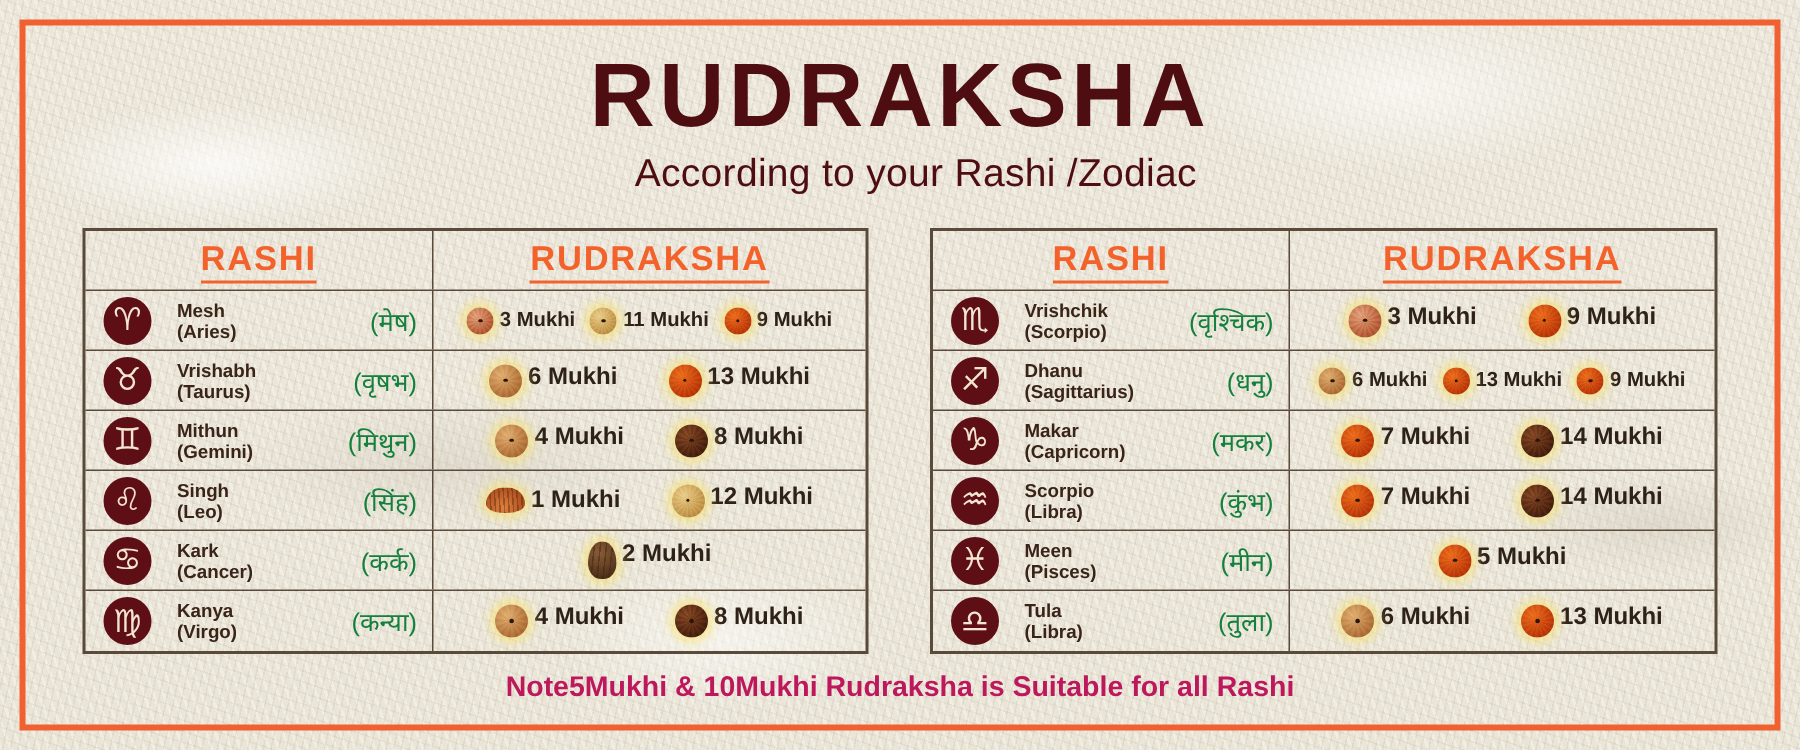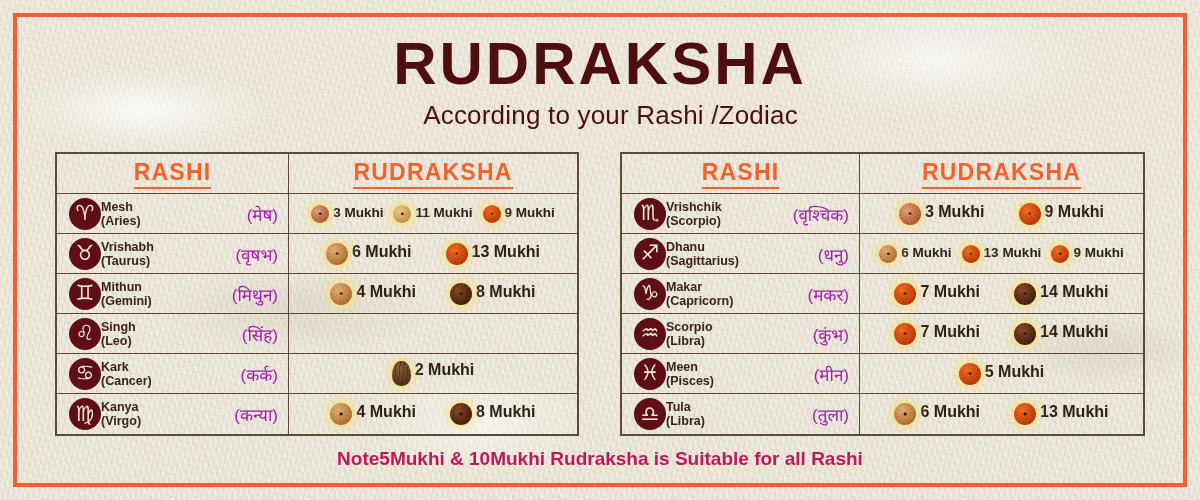--- a/index.html
+++ b/index.html
@@ -60,25 +60,25 @@
   }
   .head-cell span { border-bottom:2.5px solid #f4622c; padding-bottom:1px; }
   
   .zodiac {
     width:32px; height:32px; border-radius:50%;
     background:#5e0f16; color:#f3e6d0;
     display:flex; align-items:center; justify-content:center;
     font-size:21px; line-height:1; margin-left:12px; flex:none;
     font-family:"DejaVu Sans", sans-serif;
   }
-  .names { margin-left:0; line-height:1.12; flex:none; }
+  .names { margin-left:17px; line-height:1.12; flex:none; }
   .name-en { font-size:12.5px; font-weight:bold; color:#3a2418; white-space:nowrap; }
   .name-hi {
     position:absolute; right:10px; top:50%; transform:translateY(-50%);
-    font-size:17px; color:#a21caf; white-space:nowrap;
+    font-size:17px; color:#15803d; white-space:nowrap;
     font-family:"Liberation Sans","DejaVu Sans", sans-serif;
   }
   
   .ruds { display:flex; align-items:center; justify-content:center; gap:6px; width:100%; padding:0 6px; }
   .rud { display:flex; align-items:flex-start; gap:4px; }
   .rud-label { font-size:16px; font-weight:bold; color:#2e2118; white-space:nowrap; }
   .rud.sm .rud-label { font-size:13.5px; }
   .bead {
     flex:none; border-radius:50%; position:relative;
     box-shadow:0 0 7px 3px rgba(248,226,110,.75);
@@ -239,20 +239,32 @@
     </div>
     <div class="row">
       <div class="cell-rashi">
         <span class="zodiac">♌</span>
         <div class="names">
           <div class="name-en">Singh</div>
           <div class="name-en sub">(Leo)</div>
         </div>
         <div class="name-hi">(सिंह)</div>
       </div>
+      <div class="cell-rud">
+        <div class="ruds" style="gap: 34px;">
+          <div class="rud">
+            <span class="bead t-crescent "></span>
+            <span class="rud-label">1 Mukhi</span>
+          </div>
+          <div class="rud">
+            <span class="bead t-tan b22"></span>
+            <span class="rud-label">12 Mukhi</span>
+          </div>
+        </div>
+      </div>
     </div>
     <div class="row">
       <div class="cell-rashi">
         <span class="zodiac">♋</span>
         <div class="names">
           <div class="name-en">Kark</div>
           <div class="name-en sub">(Cancer)</div>
         </div>
         <div class="name-hi">(कर्क)</div>
       </div>

